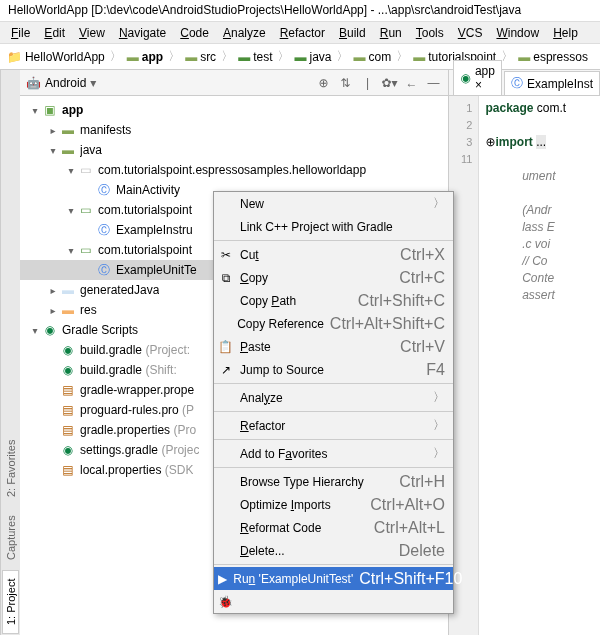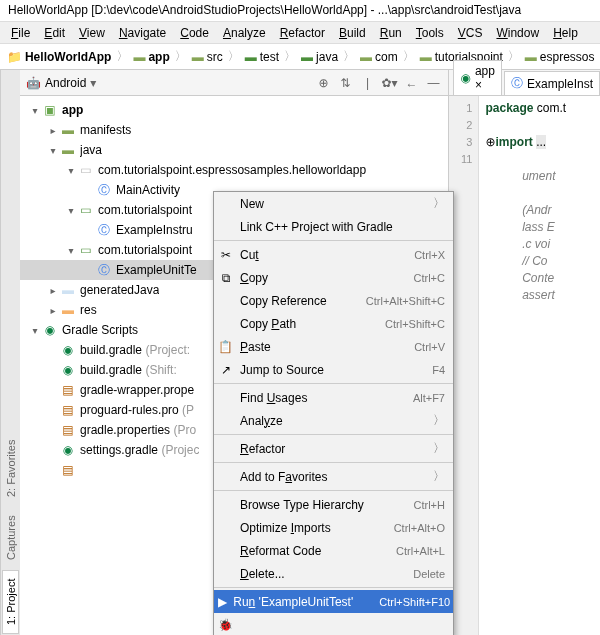--- a/index.html
+++ b/index.html
@@ -33,23 +33,23 @@
 .editor-body { flex: 1; display: flex; background: #fff; font-family: Consolas, monospace; }
 .gutter-nums { width: 30px; background: #f0f0f0; color: #999; text-align: right; padding: 4px 6px 4px 2px; border-right: 1px solid #ddd; }
 .gutter-nums div { height: 17px; line-height: 17px; font-size: 11px; }
 .code { padding: 4px 6px; white-space: pre; font-size: 12px; line-height: 17px; }
 .kw { color: #14532d; font-weight: bold; }
 .com { color: #808080; font-style: italic; }
 .cm { position: absolute; left: 213px; top: 191px; width: 241px; background: #f2f2f2; border: 1px solid #999; box-shadow: 2px 2px 6px rgba(0,0,0,0.3); }
 .cm-item { height: 23px; display: flex; align-items: center; padding: 0 8px 0 4px; gap: 6px; }
 .cm-item .mi-icon { width: 16px; height: 16px; display: inline-flex; align-items: center; justify-content: center; }
 .cm-item .mi-label { flex: 1; white-space: nowrap; }
-.cm-item .mi-short { color: #777; font-size: 11px; }
+.cm-item .mi-short { color: #777; font-size: 16px; }
 .cm-item.hov { background: #3874d1; color: #fff; }
-.cm-item.hov .mi-short { color: #fff; margin-left: 20px; }
+.cm-item.hov .mi-short { color: #fff; }
 .cm-sep { height: 1px; background: #ccc; margin: 2px 0; }
 .cm-sub { color: #666; }
 .folder-icon { color: #87a556; }
 .folder-test { color: #4b8f3a; }
 .gradle-icon { color: #0b8043; }
 .blue-ico { color: #4a86e8; }
 </style>
 </head>
 <body>
 
@@ -67,21 +67,21 @@
     <span><u>R</u>un</span>
     <span><u>T</u>ools</span>
     <span><u>V</u>CS</span>
     <span><u>W</u>indow</span>
     <span><u>H</u>elp</span>
   </div>
 
 <div class="breadcrumb" id="breadcrumb">
     <span class="crumb">
       <span class="ico folder-icon">📁</span>
-      <span style="font-weight: bold;">HelloWorldApp</span>
+      <span style="font-weight: normal;">HelloWorldApp</span>
     </span>
     <span class="crumb-sep">〉</span>
     <span class="crumb">
       <span class="ico folder-icon">▬</span>
       <span style="font-weight: bold;">app</span>
     </span>
     <span class="crumb-sep">〉</span>
     <span class="crumb">
       <span class="ico folder-icon">▬</span>
       <span>src</span>
@@ -219,20 +219,21 @@
           <span class="label">gradle.properties<span class="dim"> (Pro</span></span>
         </div>
         <div class="node" style="padding-left: 26px;">
           <span class="arrow"></span>
           <span class="ico gradle-icon">◉</span>
           <span class="label">settings.gradle<span class="dim"> (Projec</span></span>
         </div>
         <div class="node" style="padding-left: 26px;">
           <span class="arrow"></span>
           <span class="ico" style="color:#b45f06">▤</span>
+          <span class="label">local.properties<span class="dim"> (SDK</span></span>
         </div>
       </div>
   </div>
   <div class="editor">
     <div class="editor-tabs" id="etabs">
         <div class="etab">
           <span class="ico gradle-icon">◉</span>
           <span>app ×</span>
         </div>
         <div class="etab">
@@ -281,44 +282,39 @@
       <span class="mi-label">Cu<u>t</u></span>
       <span class="mi-short">Ctrl+X</span>
     </div>
     <div class="cm-item">
       <span class="mi-icon">⧉</span>
       <span class="mi-label"><u>C</u>opy</span>
       <span class="mi-short">Ctrl+C</span>
     </div>
     <div class="cm-item">
       <span class="mi-icon"></span>
+      <span class="mi-label">Copy <u>P</u>ath</span>
+      <span class="mi-short">Ctrl+Shift+C</span>
+    </div>
+    <div class="cm-item">
+      <span class="mi-icon"></span>
       <span class="mi-label">Copy Reference</span>
       <span class="mi-short">Ctrl+Alt+Shift+C</span>
-    </div>
-    <div class="cm-item">
-      <span class="mi-icon"></span>
-      <span class="mi-label">Copy <u>P</u>ath</span>
-      <span class="mi-short">Ctrl+Shift+C</span>
     </div>
     <div class="cm-item">
       <span class="mi-icon">📋</span>
       <span class="mi-label"><u>P</u>aste</span>
       <span class="mi-short">Ctrl+V</span>
     </div>
     <div class="cm-item">
       <span class="mi-icon">↗</span>
       <span class="mi-label">Jump to Source</span>
       <span class="mi-short">F4</span>
     </div>
     <div class="cm-sep"></div>
-    <div class="cm-item">
-      <span class="mi-icon"></span>
-      <span class="mi-label">Find <u>U</u>sages</span>
-      <span class="mi-short">Alt+F7</span>
-    </div>
     <div class="cm-item">
       <span class="mi-icon"></span>
       <span class="mi-label">Anal<u>y</u>ze</span>
       <span class="cm-sub">〉</span>
     </div>
     <div class="cm-sep"></div>
     <div class="cm-item">
       <span class="mi-icon"></span>
       <span class="mi-label"><u>R</u>efactor</span>
       <span class="cm-sub">〉</span>

